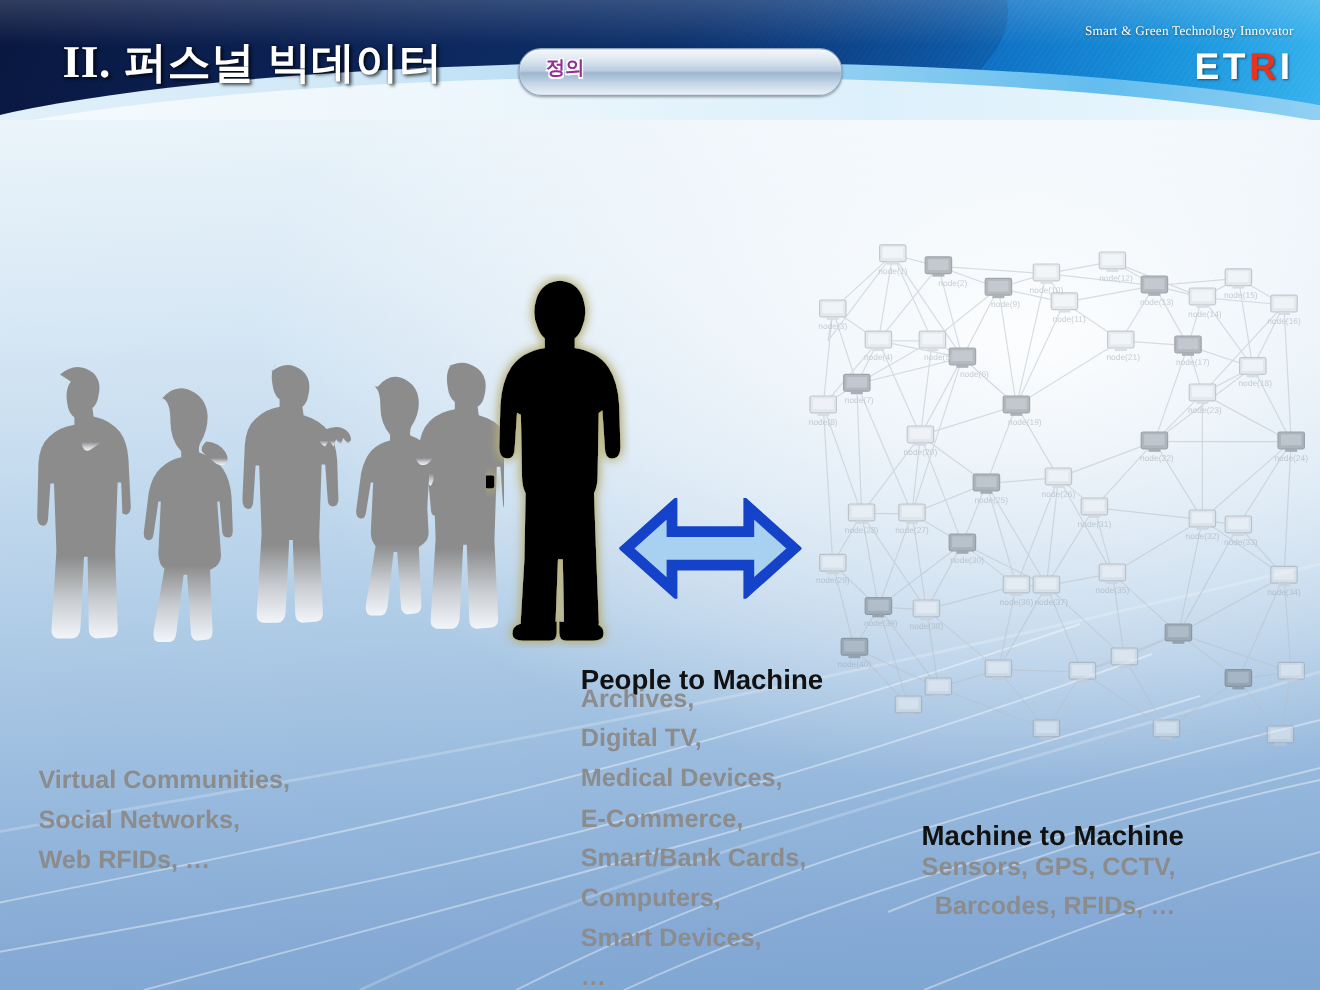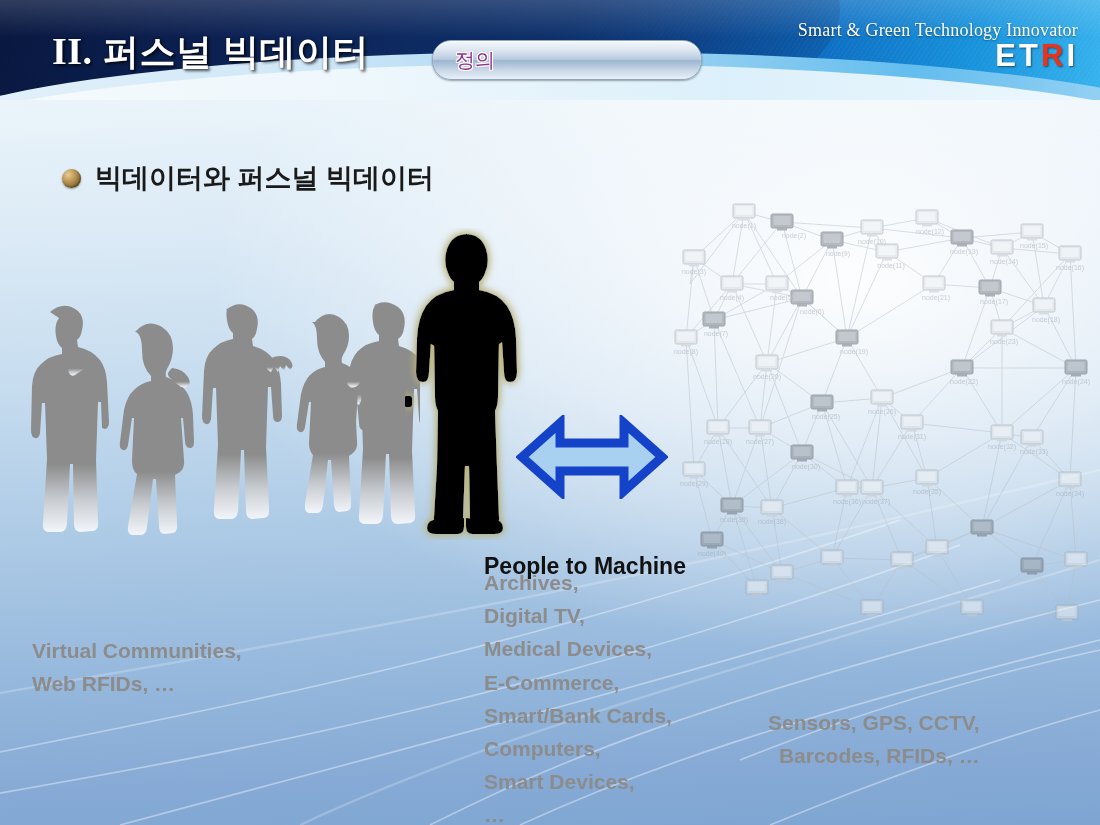--- a/index.html
+++ b/index.html
@@ -52,29 +52,29 @@
     text-shadow:2px 2px 3px rgba(0,0,0,.65), 0 0 2px rgba(0,0,0,.5);
   }
   .title-roman{font-family:"Liberation Serif", serif;font-size:38px;}
   .badge{
     position:absolute;left:432px;top:40px;width:268px;height:38px;border-radius:19px;
     background:linear-gradient(180deg,#f3f7fb 0%,#dfe8f2 22%,#b9cbdf 48%,#9db5cf 52%,#c7d7e7 76%,#e9f0f7 100%);
     box-shadow:0 1px 2px rgba(0,0,0,.35), inset 0 1px 1px rgba(255,255,255,.9);
     border:1px solid #8fa6c0;
   }
   .badge-label{
-    position:absolute;left:22px;top:6px;font-size:20px;font-weight:normal;
+    position:absolute;left:22px;top:6px;font-size:16px;font-weight:bold;
     color:#8f2f8f;
     text-shadow:
       -1px -1px 0 #fff, 1px -1px 0 #fff, -1px 1px 0 #fff, 1px 1px 0 #fff,
       0 0 2px rgba(255,255,255,.9);
   }
   .brand-tagline{
     position:absolute;right:22px;top:20px;
-    font-family:"Liberation Serif", serif;font-size:18px;color:#ffffff;letter-spacing:.2px;white-space:nowrap;
+    font-family:"Liberation Serif", serif;font-size:11px;color:#ffffff;letter-spacing:.2px;white-space:nowrap;
     text-shadow:0 1px 2px rgba(0,0,0,.45);
   }
   .brand-logo{
     position:absolute;right:22px;top:38px;
     font-family:"Liberation Sans", sans-serif;font-size:31px;font-weight:bold;letter-spacing:3px;
     color:#ffffff;text-shadow:1px 1px 2px rgba(0,0,0,.5);white-space:nowrap;text-align:right;
   }
   .brand-logo .accent{color:#e8341c;}
 
   
@@ -144,24 +144,20 @@
     </div>
 
     <div class="badge">
       <span class="badge-label">정의</span>
     </div>
 
     <div class="brand-tagline">Smart &amp; Green Technology Innovator</div>
     <div class="brand-logo"><span>ET</span><span class="accent">R</span><span>I</span></div>
   </div>
 
-  <div class="section-head">
-    <span class="bullet-sphere"></span>
-    <span class="section-title">빅데이터와 퍼스널 빅데이터</span>
-  </div>
 
   <svg class="people-group" viewBox="0 0 400 300">
     <defs>
       <linearGradient id="fadeGray" x1="0" y1="0" x2="0" y2="1">
         <stop offset="0%" stop-color="#8c8c8c"></stop>
         <stop offset="70%" stop-color="#8c8c8c"></stop>
         <stop offset="86%" stop-color="#c9cdd2"></stop>
         <stop offset="100%" stop-color="#f2f6fa"></stop>
       </linearGradient>
     </defs>
@@ -377,33 +373,35 @@
         <text x="175" y="316">node(36)</text>
       <text x="204" y="316">node(37)</text>
         <text x="100" y="336">node(38)</text>
       <text x="62" y="334">node(39)</text>
         <text x="40" y="368">node(40)</text>
     </g>
   </svg>
 
   <div class="cluster-items" id="p2p-items">
     <div>Virtual Communities,</div>
+    <div>Social Networks,</div>
     <div>Web RFIDs, …</div>
   </div>
 
   <div class="cluster-title" id="p2m-title">People to Machine</div>
   <div class="cluster-items" id="p2m-items">
     <div>Archives,</div>
     <div>Digital TV,</div>
     <div>Medical Devices,</div>
     <div>E-Commerce,</div>
     <div>Smart/Bank Cards,</div>
     <div>Computers,</div>
     <div>Smart Devices,</div>
     <div>…</div>
   </div>
 
+  <div class="cluster-title" id="m2m-title">Machine to Machine</div>
   <div class="cluster-items" id="m2m-items">
     <div>Sensors, GPS, CCTV,</div>
     <div>Barcodes, RFIDs,  …</div>
   </div>
 
 </div>
 
 </body></html>

